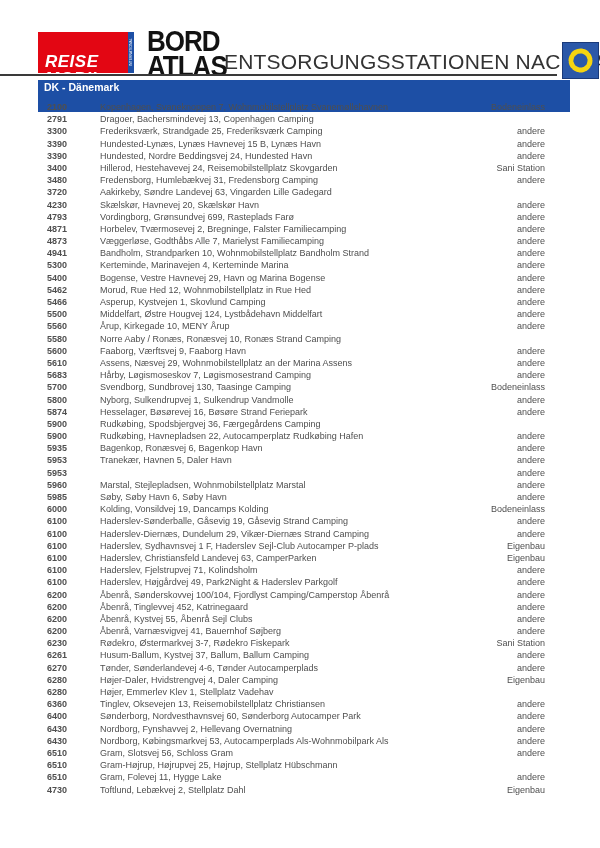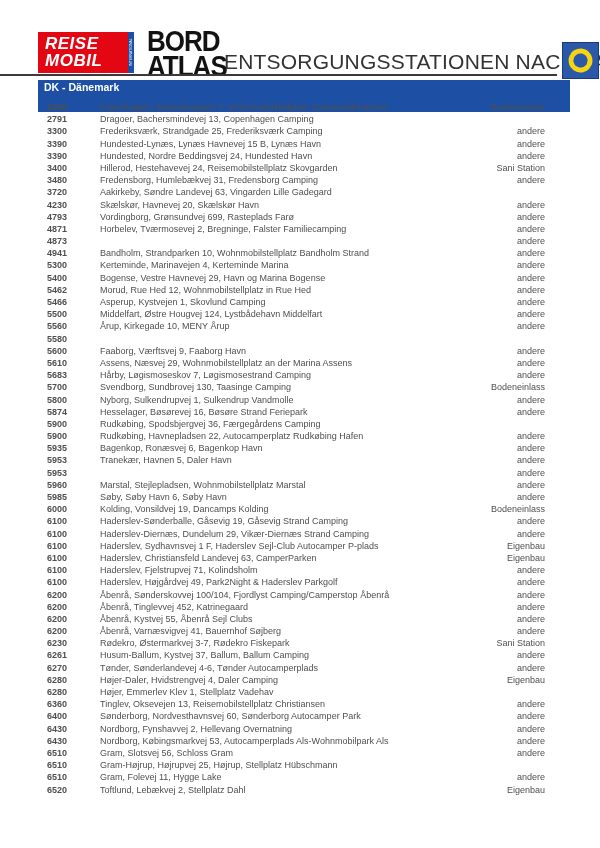--- a/index.html
+++ b/index.html
@@ -5,21 +5,21 @@
   html,body{margin:0;padding:0;}
   body{
     width:600px;height:848px;position:relative;background:#ffffff;
     font-family:"Liberation Sans", sans-serif;color:#4f4f4f;overflow:hidden;
   }
   
   .header{position:absolute;top:0;left:0;width:600px;height:80px;}
   .logo-reise{
     position:absolute;left:38px;top:32px;width:96px;height:41px;
     background:#e30613;color:#ffffff;font-style:italic;font-weight:900;
-    padding-top:3px;box-sizing:border-box;
+    padding-top:21px;box-sizing:border-box;
   }
   .logo-reise .l{display:block;font-size:17px;line-height:17px;padding-left:7px;letter-spacing:.5px;}
   .logo-stripe{
     position:absolute;right:0;top:0;bottom:0;width:6px;background:#1d4fa5;
     color:#fff;font-size:3.5px;font-style:normal;font-weight:400;
     writing-mode:vertical-rl;transform:rotate(180deg);text-align:center;overflow:hidden;line-height:6px;
   }
   .logo-bord{
     position:absolute;left:147px;top:29px;color:#121212;font-weight:900;
     letter-spacing:-1px;transform:scaleY(1.12);transform-origin:top left;
@@ -124,20 +124,21 @@
       <span class="cell-addr">Vordingborg, Grønsundvej 699, Rasteplads Farø</span>
       <span class="cell-cat">andere</span>
     </div>
     <div class="trow">
       <span class="cell-code">4871</span>
       <span class="cell-addr">Horbelev, Tværmosevej 2, Bregninge, Falster Familiecamping</span>
       <span class="cell-cat">andere</span>
     </div>
     <div class="trow">
       <span class="cell-code">4873</span>
+      <span class="cell-addr">Væggerløse, Godthåbs Alle 7, Marielyst Familiecamping</span>
       <span class="cell-cat">andere</span>
     </div>
     <div class="trow">
       <span class="cell-code">4941</span>
       <span class="cell-addr">Bandholm, Strandparken 10, Wohnmobilstellplatz Bandholm Strand</span>
       <span class="cell-cat">andere</span>
     </div>
     <div class="trow">
       <span class="cell-code">5300</span>
       <span class="cell-addr">Kerteminde, Marinavejen 4, Kerteminde Marina</span>
@@ -163,20 +164,21 @@
       <span class="cell-addr">Middelfart, Østre Hougvej 124, Lystbådehavn Middelfart</span>
       <span class="cell-cat">andere</span>
     </div>
     <div class="trow">
       <span class="cell-code">5560</span>
       <span class="cell-addr">Årup, Kirkegade 10, MENY Årup</span>
       <span class="cell-cat">andere</span>
     </div>
     <div class="trow">
       <span class="cell-code">5580</span>
+      <span class="cell-addr">Norre Aaby / Ronæs, Ronæsvej 10, Ronæs Strand Camping</span>
       <span class="cell-cat"></span>
     </div>
     <div class="trow">
       <span class="cell-code">5600</span>
       <span class="cell-addr">Faaborg, Værftsvej 9, Faaborg Havn</span>
       <span class="cell-cat">andere</span>
     </div>
     <div class="trow">
       <span class="cell-code">5610</span>
       <span class="cell-addr">Assens, Næsvej 29, Wohnmobilstellplatz an der Marina Assens</span>
@@ -345,17 +347,17 @@
       <span class="cell-code">6510</span>
       <span class="cell-addr">Gram-Højrup, Højrupvej 25, Højrup, Stellplatz Hübschmann</span>
       <span class="cell-cat"></span>
     </div>
     <div class="trow">
       <span class="cell-code">6510</span>
       <span class="cell-addr">Gram, Folevej 11, Hygge Lake</span>
       <span class="cell-cat">andere</span>
     </div>
     <div class="trow">
-      <span class="cell-code">6520</span>
+      <span class="cell-code">4730</span>
       <span class="cell-addr">Toftlund, Lebækvej 2, Stellplatz Dahl</span>
       <span class="cell-cat">Eigenbau</span>
     </div>
   </div>
 
 </body></html>

